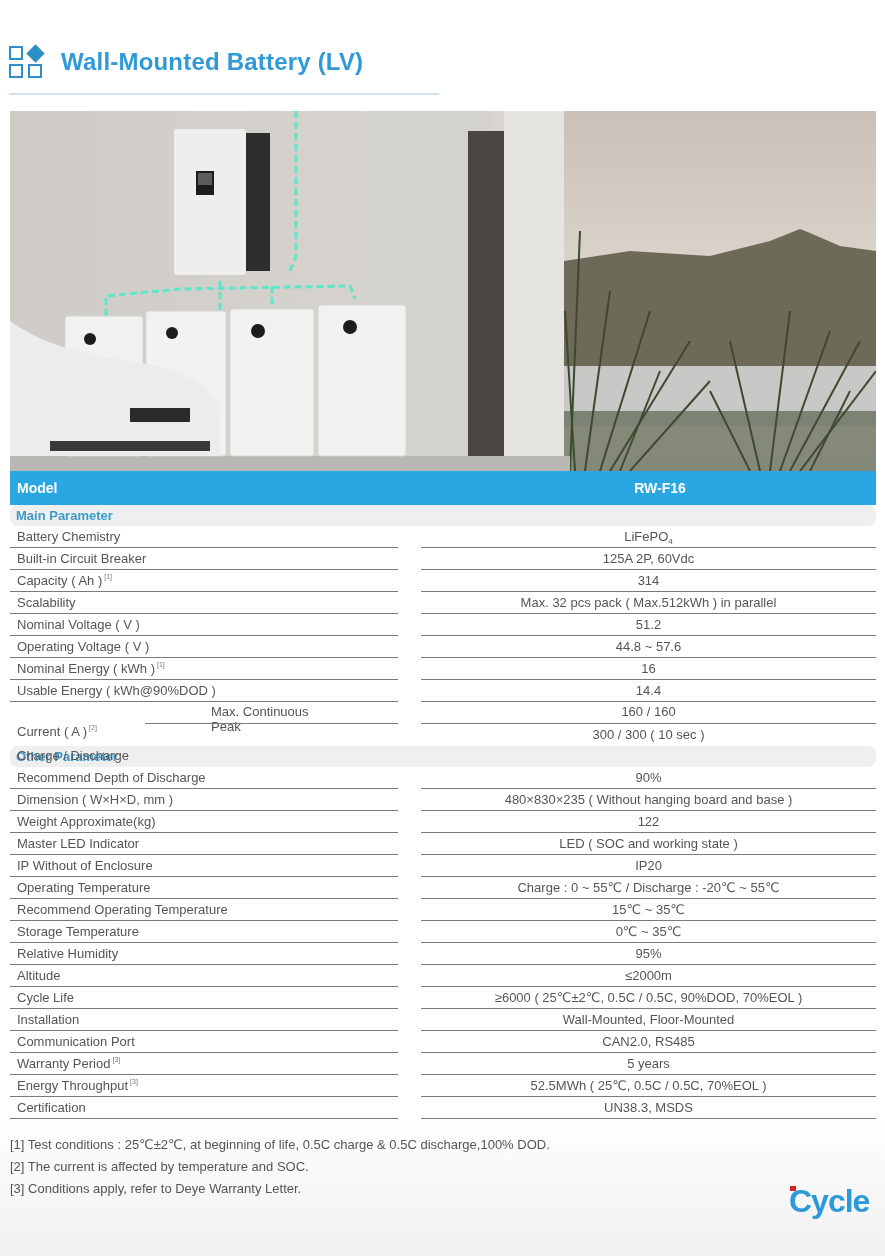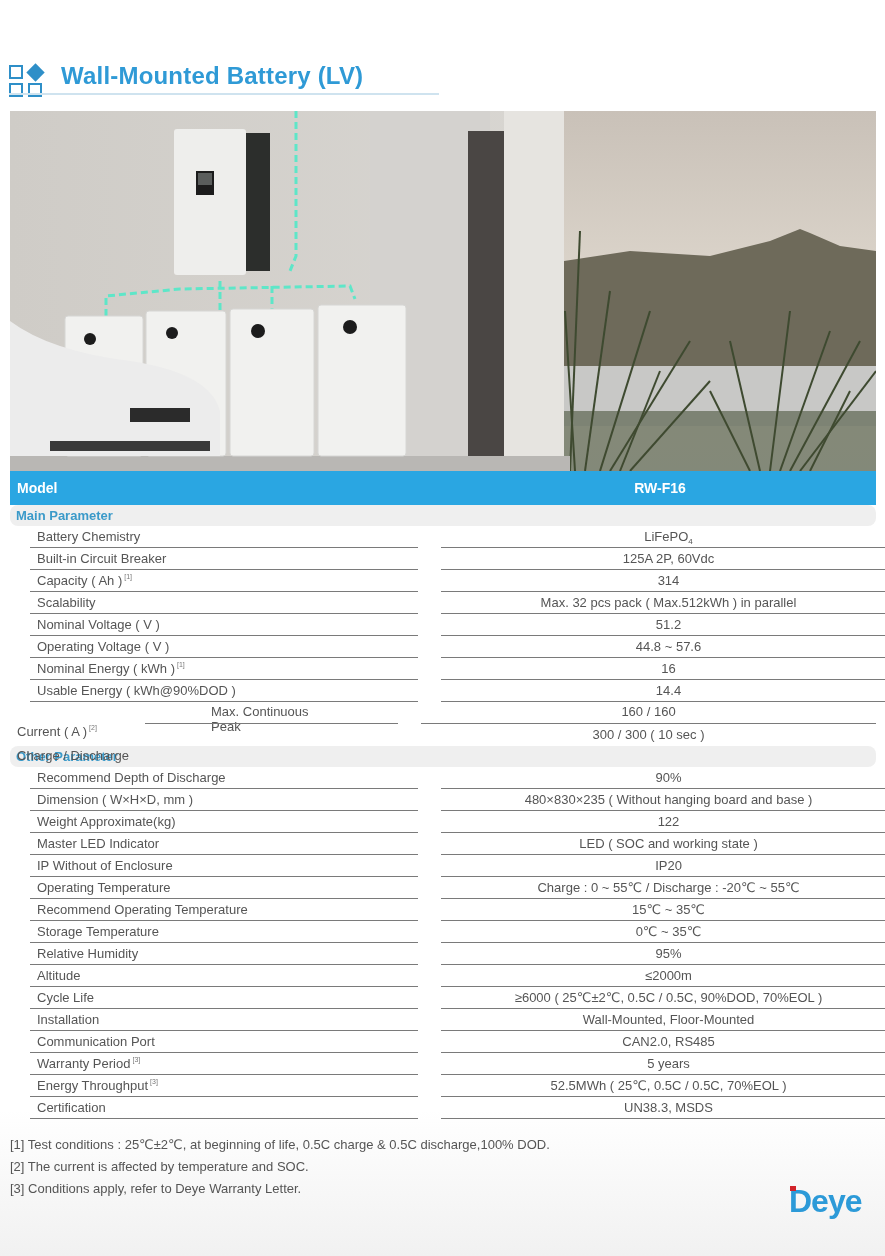--- a/index.html
+++ b/index.html
@@ -1,33 +1,33 @@
 <!DOCTYPE html>
 <html><head>
 <meta charset="utf-8">
 <style>
   html,body{margin:0;padding:0;}
   body{width:885px;height:1256px;background:#ffffff;font-family:"Liberation Sans","DejaVu Sans",sans-serif;color:#4a4a4a;position:relative;overflow:hidden;}
   .page-bg{position:absolute;left:0;top:1110px;width:885px;height:146px;background:linear-gradient(#ffffff,#f1f1f1);}
-  .title-wrap{position:absolute;left:9px;top:42px;height:40px;display:flex;align-items:flex-start;margin-top:20px;}
+  .title-wrap{position:absolute;left:9px;top:42px;height:40px;display:flex;align-items:center;}
   .title-icon{width:38px;height:38px;position:relative;margin-right:14px;}
   .title-icon .sq{position:absolute;width:14px;height:14px;border:2px solid #2e8fc8;box-sizing:border-box;}
   .title-icon .dia{position:absolute;width:13px;height:13px;background:#2e8fc8;transform:rotate(45deg);}
   .title{font-size:24px;font-weight:bold;color:#2f9ad6;letter-spacing:0.2px;}
   .title-rule{position:absolute;left:9px;top:93px;width:430px;height:2px;background:#cfe3ef;}
 
   .photo{position:absolute;left:10px;top:111px;width:866px;height:360px;overflow:hidden;background:#d8d6d2;}
   .photo svg{display:block;}
 
   .table{position:absolute;left:10px;top:471px;width:866px;}
   .model-row{height:34px;background:#2aa6e2;display:flex;align-items:center;color:#fff;font-weight:bold;font-size:14px;gap:16px;}
   .model-row .lbl{padding-left:7px;width:411px;}
   .model-row .val{flex:1;text-align:center;}
   .section{height:21px;background:#efefef;display:flex;align-items:center;padding-left:6px;color:#3b9ac9;font-weight:bold;font-size:13px;border-radius:8px;}
-  .row{height:22px;position:relative;font-size:13px;color:#555;margin-left:20px;}
+  .row{height:22px;position:relative;font-size:13px;color:#555;}
   .row .lbl{position:absolute;left:7px;top:3px;white-space:nowrap;}
   .row .val{position:absolute;left:411px;width:455px;top:3px;text-align:center;white-space:nowrap;}
   .row .l-line{position:absolute;left:0;bottom:0;width:388px;height:1px;background:#7a7a7a;}
   .row .r-line{position:absolute;left:411px;bottom:0;width:455px;height:1px;background:#7a7a7a;}
   sup.fn{font-size:7px;vertical-align:6px;margin-left:2px;color:#777;}
   sub.chem{font-size:8px;vertical-align:-3px;}
   .cd{height:44px;position:relative;font-size:13px;color:#555;}
   .cd .lbl1{position:absolute;left:7px;top:6px;margin-top:40px;}
   .cd .lbl2{position:absolute;left:7px;top:22px;}
   .cd .sub1{position:absolute;left:201px;top:2px;}
@@ -300,13 +300,13 @@
       </div>
     </div>
 </div>
 
 <div class="notes">
   <div>[1] Test conditions : 25℃±2℃, at beginning of life, 0.5C charge &amp; 0.5C discharge,100% DOD.</div>
   <div>[2] The current is affected by temperature and SOC.</div>
   <div>[3] Conditions apply, refer to Deye Warranty Letter.</div>
 </div>
 
-<div class="logo"><span class="bar"></span><span>Deye</span></div>
+<div class="logo"><span class="bar"></span><span>Cycle</span></div>
 
 </body></html>

